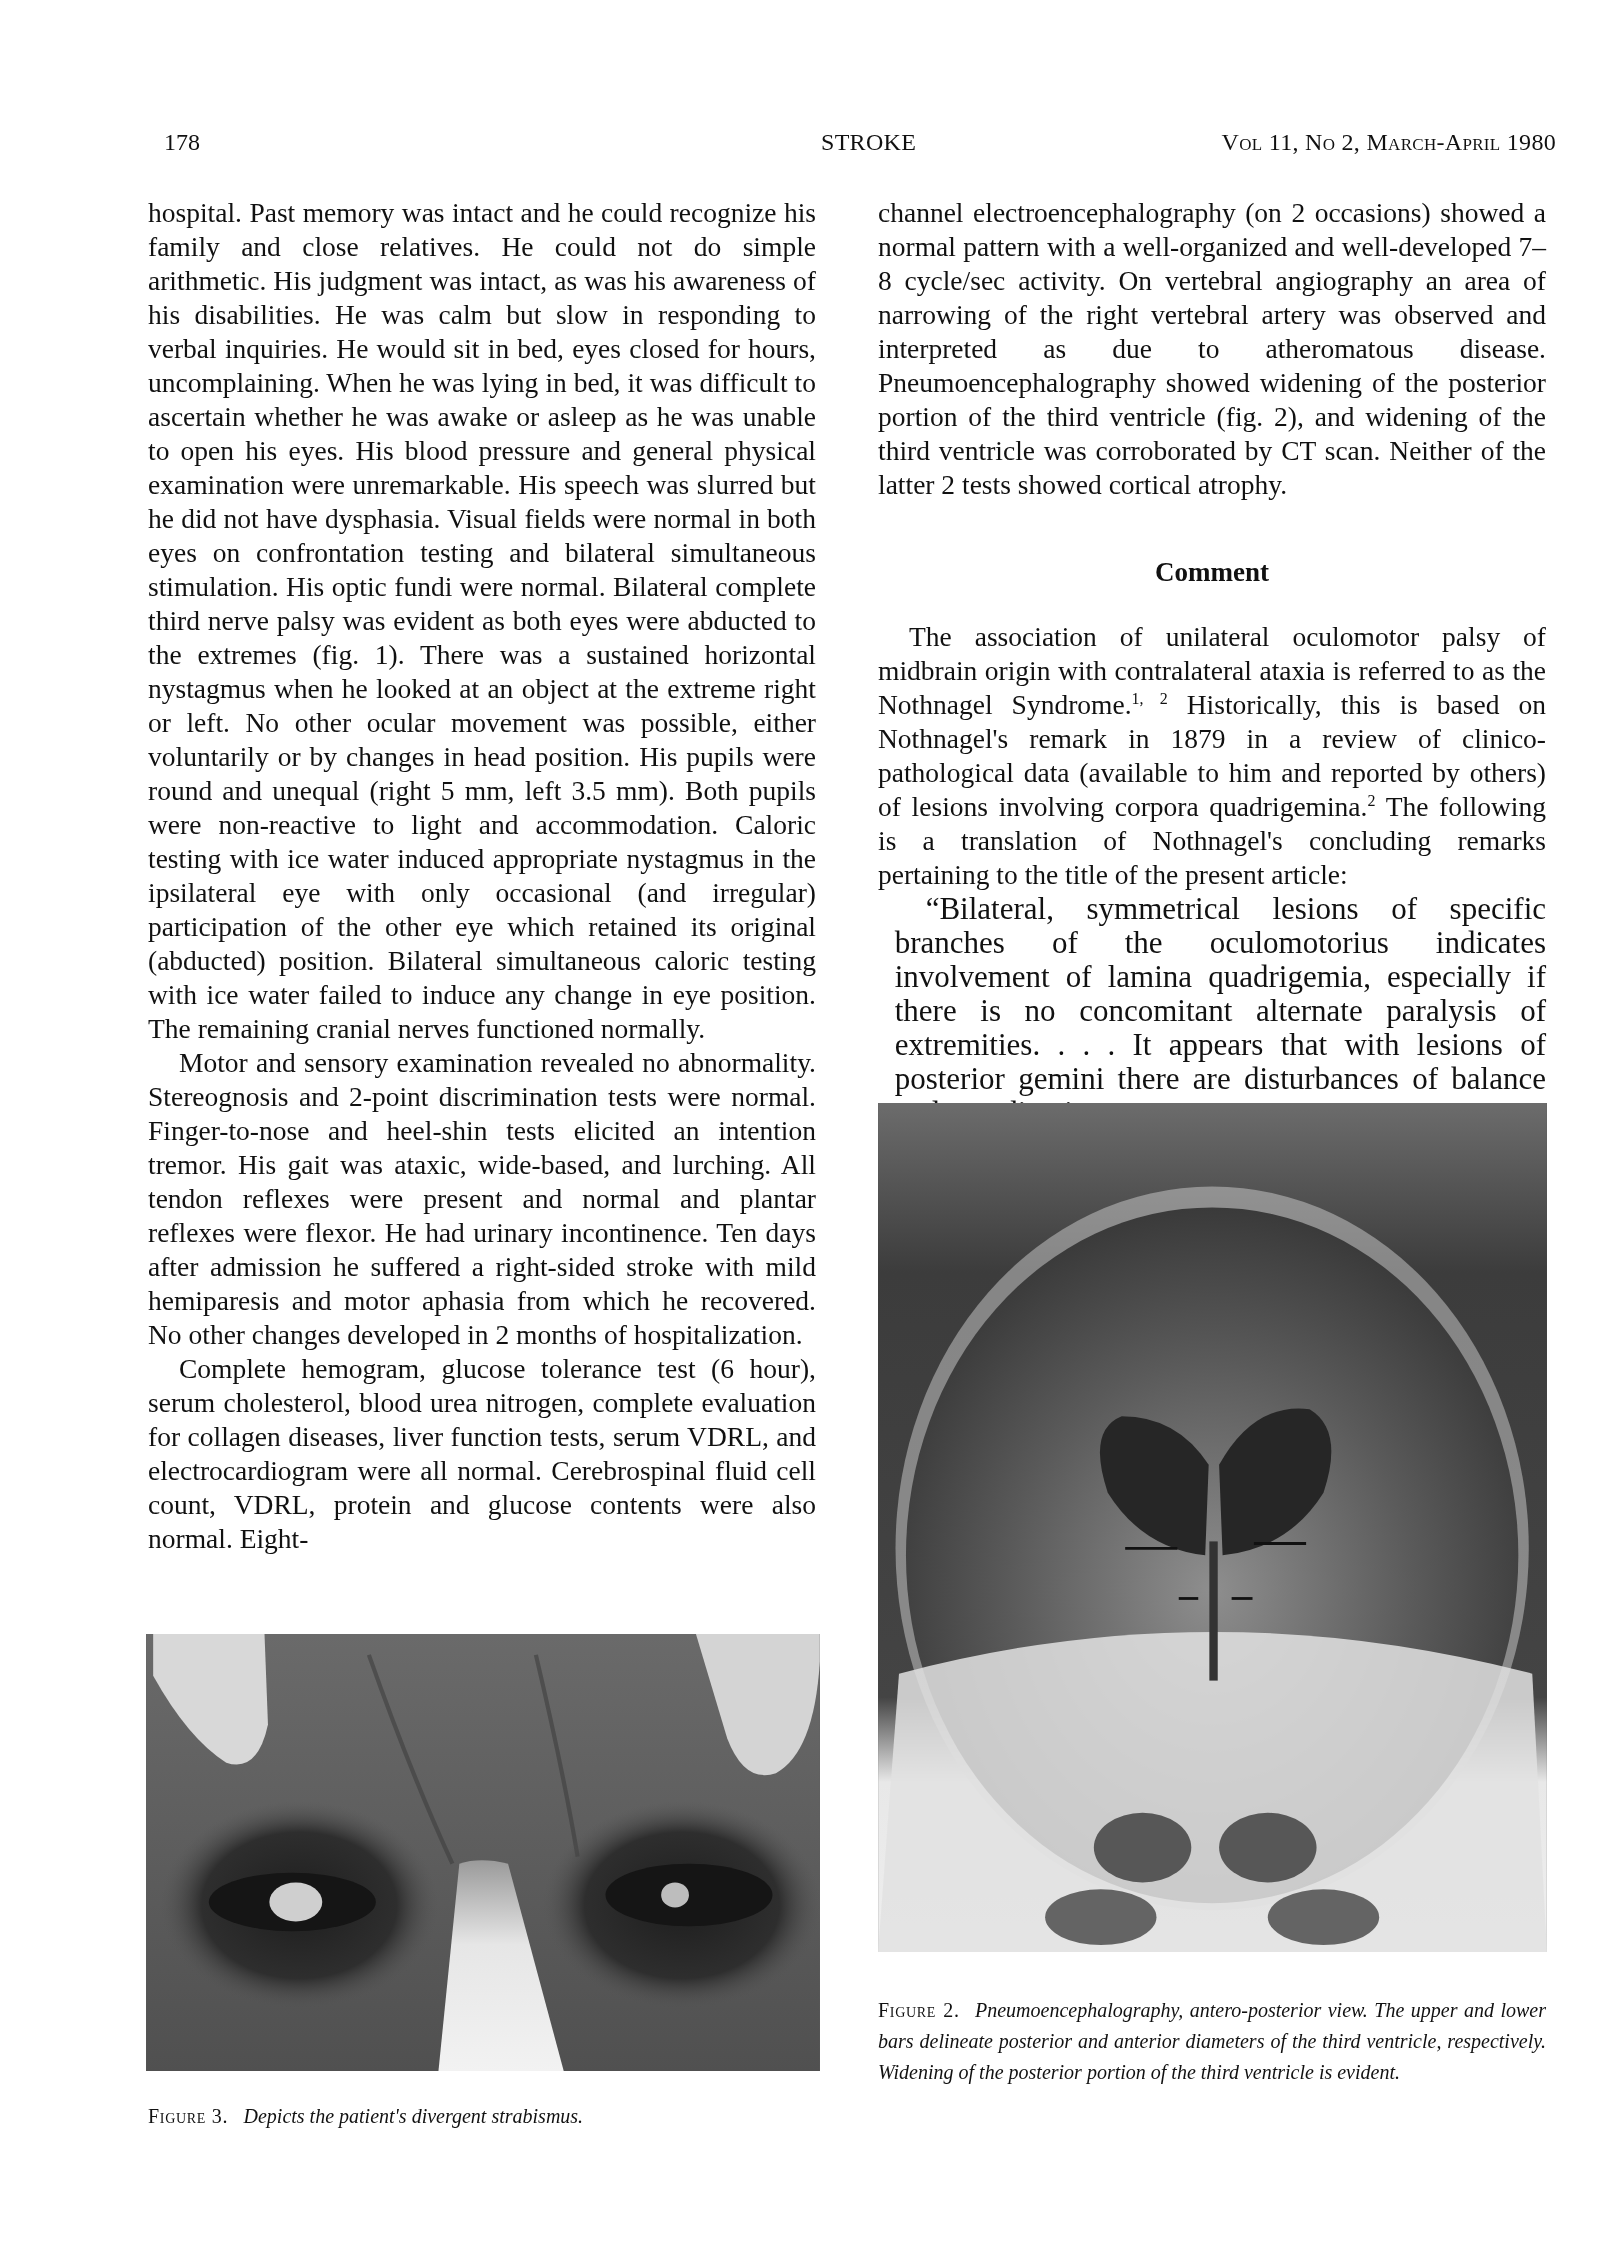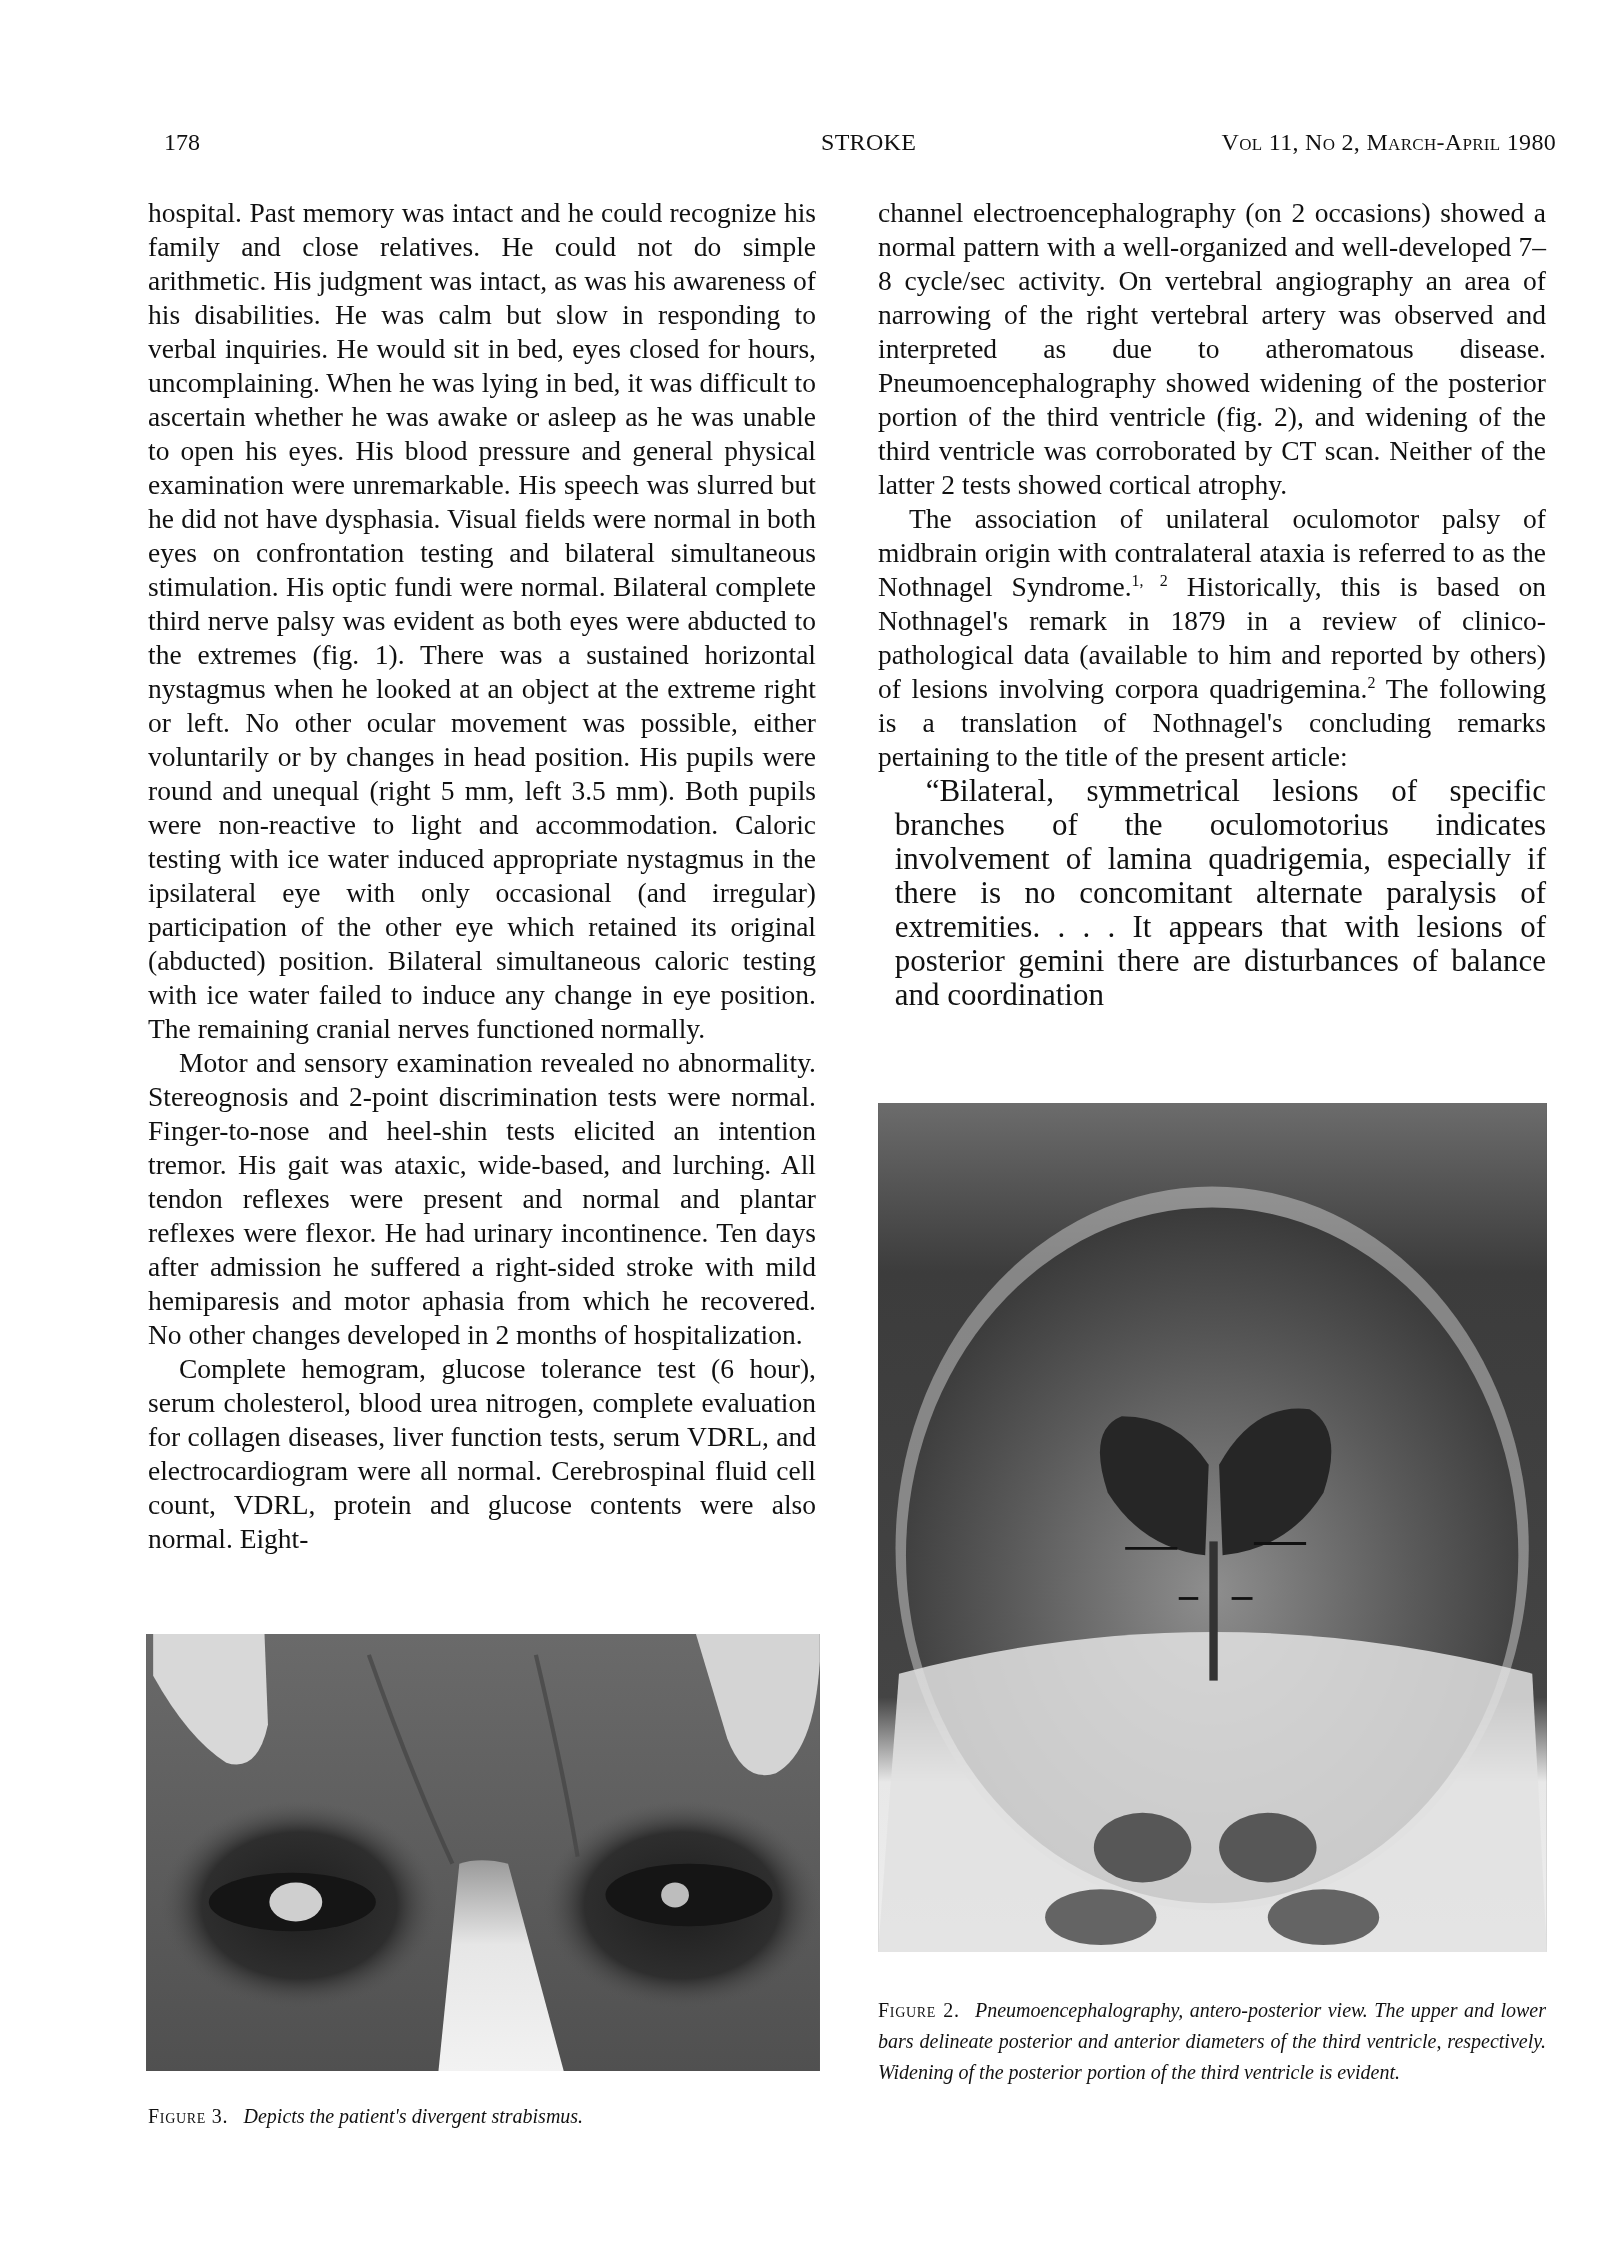--- a/index.html
+++ b/index.html
@@ -57,20 +57,21 @@
 </div>
 
 <div class="col col-left">
   <p class="para">hospital. Past memory was intact and he could recognize his family and close relatives. He could not do simple arithmetic. His judgment was intact, as was his awareness of his disabilities. He was calm but slow in responding to verbal inquiries. He would sit in bed, eyes closed for hours, uncomplaining. When he was lying in bed, it was difficult to ascertain whether he was awake or asleep as he was unable to open his eyes. His blood pressure and general physical examination were unremarkable. His speech was slurred but he did not have dysphasia. Visual fields were normal in both eyes on confrontation testing and bilateral simultaneous stimulation. His optic fundi were normal. Bilateral complete third nerve palsy was evident as both eyes were abducted to the extremes (fig. 1). There was a sustained horizontal nystagmus when he looked at an object at the extreme right or left. No other ocular movement was possible, either voluntarily or by changes in head position. His pupils were round and unequal (right 5 mm, left 3.5 mm). Both pupils were non-reactive to light and accommodation. Caloric testing with ice water induced appropriate nystagmus in the ipsilateral eye with only occasional (and irregular) participation of the other eye which retained its original (abducted) position. Bilateral simultaneous caloric testing with ice water failed to induce any change in eye position. The remaining cranial nerves functioned normally.</p>
   <p class="para indent">Motor and sensory examination revealed no abnormality. Stereognosis and 2-point discrimination tests were normal. Finger-to-nose and heel-shin tests elicited an intention tremor. His gait was ataxic, wide-based, and lurching. All tendon reflexes were present and normal and plantar reflexes were flexor. He had urinary incontinence. Ten days after admission he suffered a right-sided stroke with mild hemiparesis and motor aphasia from which he recovered. No other changes developed in 2 months of hospitalization.</p>
   <p class="para indent">Complete hemogram, glucose tolerance test (6 hour), serum cholesterol, blood urea nitrogen, complete evaluation for collagen diseases, liver function tests, serum VDRL, and electrocardiogram were all normal. Cerebrospinal fluid cell count, VDRL, protein and glucose contents were also normal. Eight-</p>
 </div>
 
 <div class="col col-right">
   <p class="para">channel electroencephalography (on 2 occasions) showed a normal pattern with a well-organized and well-developed 7–8 cycle/sec activity. On vertebral angiography an area of narrowing of the right vertebral artery was observed and interpreted as due to atheromatous disease. Pneumoencephalography showed widening of the posterior portion of the third ventricle (fig. 2), and widening of the third ventricle was corroborated by CT scan. Neither of the latter 2 tests showed cortical atrophy.</p>
+  <div class="heading">Comment</div>
   <p class="para indent"><span>The association of unilateral oculomotor palsy of midbrain origin with contralateral ataxia is referred to as the Nothnagel Syndrome.</span><sup>1, 2</sup><span> Historically, this is based on Nothnagel's remark in 1879 in a review of clinico-pathological data (available to him and reported by others) of lesions involving corpora quadrigemina.</span><sup>2</sup><span> The following is a translation of Nothnagel's concluding remarks pertaining to the title of the present article:</span></p>
   <p class="quote first">“Bilateral, symmetrical lesions of specific branches of the oculomotorius indicates involvement of lamina quadrigemia, especially if there is no concomitant alternate paralysis of extremities. . . . It appears that with lesions of posterior gemini there are disturbances of balance and coordination</p>
 </div>
 
 <div class="figure fig1">
   <svg width="674" height="437" viewBox="0 0 968 628">
     <defs>
       <radialGradient id="eyeShadowL" cx="0.5" cy="0.5" r="0.5">
         <stop offset="0" stop-color="#1e1e1e"></stop>
         <stop offset="0.7" stop-color="#2e2e2e"></stop>

